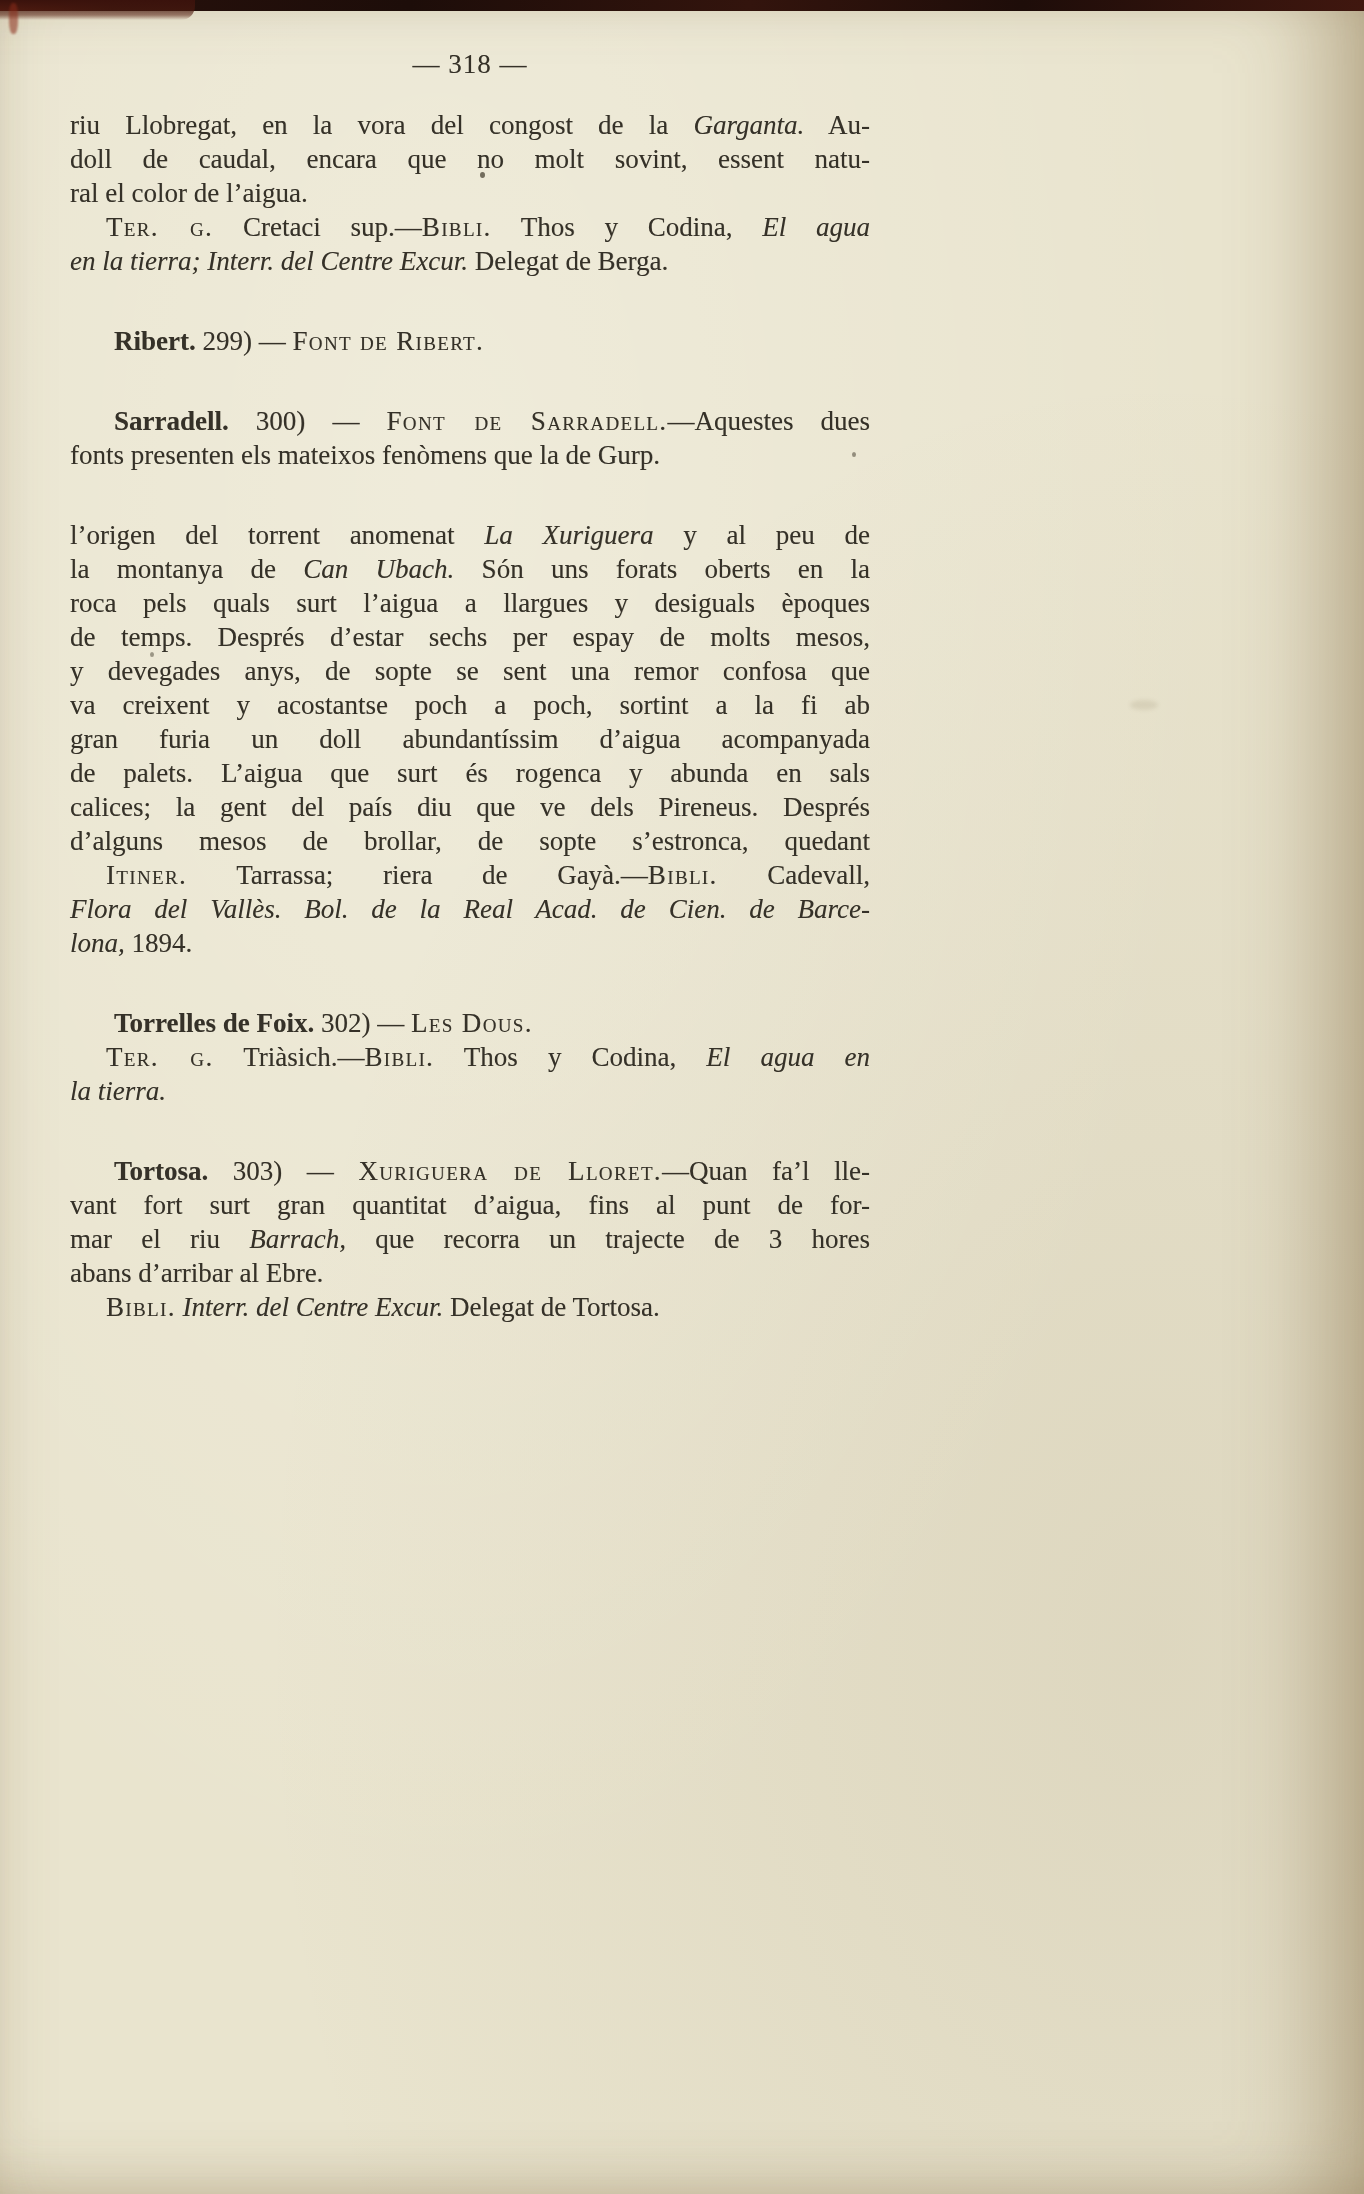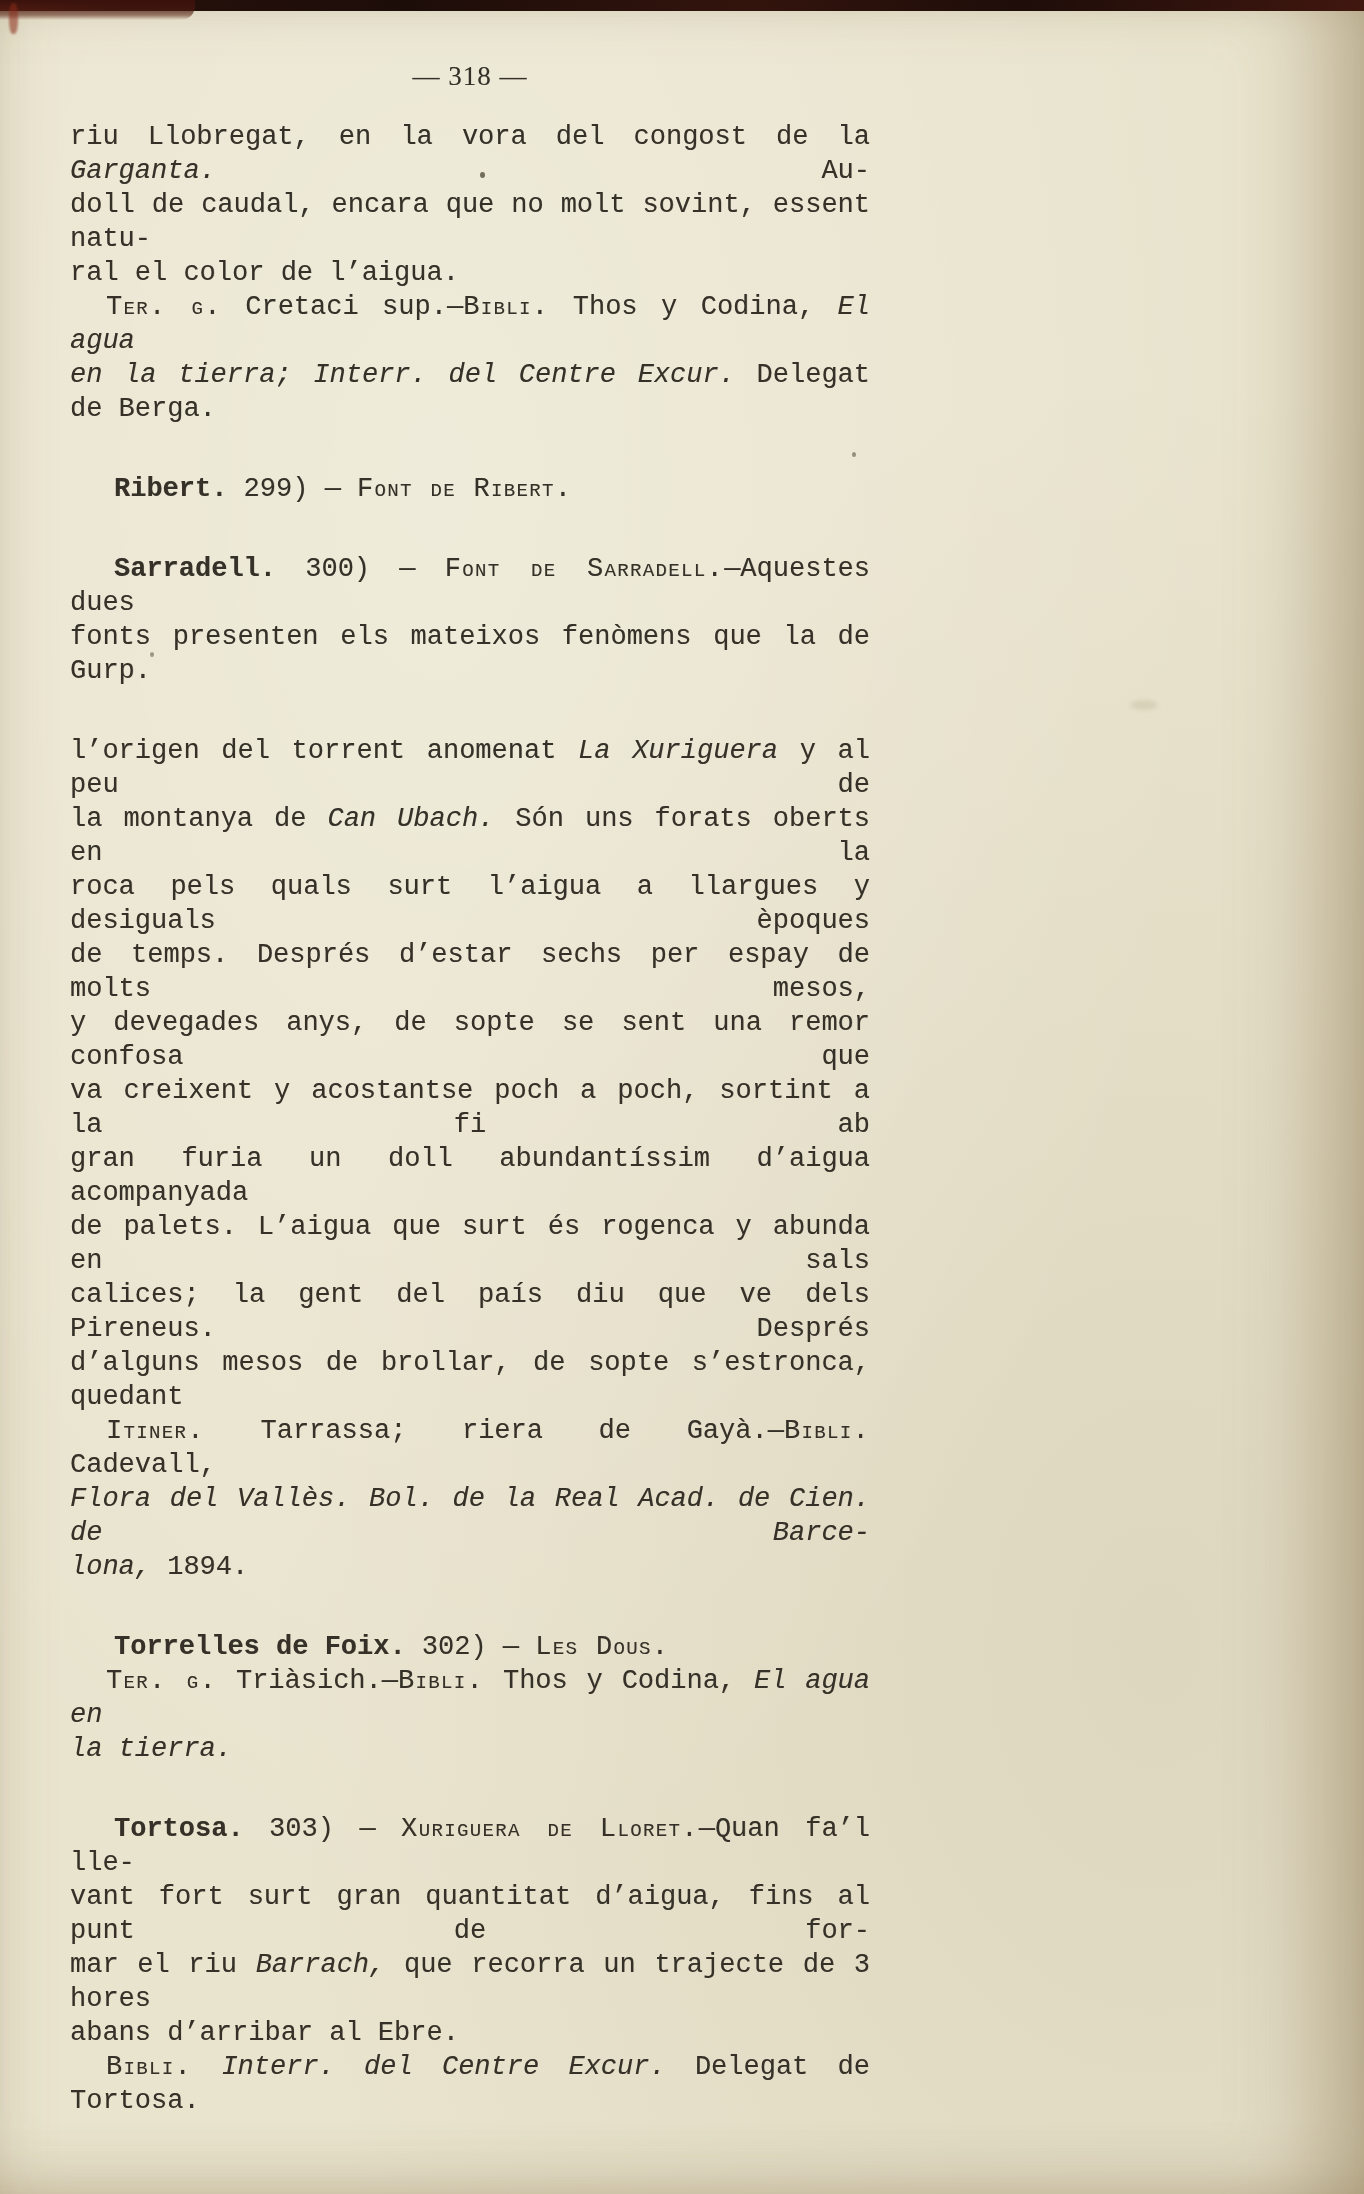--- a/index.html
+++ b/index.html
@@ -37,30 +37,30 @@
     position:absolute;top:0;left:0;width:195px;height:20px;z-index:6;
     background:linear-gradient(180deg,#3a120c 0%,rgba(87,32,18,.55) 75%,transparent 100%);
     border-bottom-right-radius:14px;
   }
   .red-streak{
     position:absolute;top:3px;left:9px;width:9px;height:31px;z-index:7;
     background:var(--band-red);opacity:.55;filter:blur(1px);border-radius:40%;
   }
   .text-block{
     position:absolute;left:70px;top:0;width:800px;
-    padding-top:58px;
+    padding-top:46px;
     font-size:27px;line-height:34px;
     text-shadow:0.3px 0.3px 0.4px rgba(50,45,35,.30);
   }
   .page-number{
     text-align:center;font-size:27px;line-height:36px;
     letter-spacing:1px;margin-bottom:26px;
   }
   .para.gap{margin-top:46px;}
-  .line{text-align:justify;text-align-last:justify;font-family:Liberation Mono, monospace;-moz-text-align-last:justify;}
+  .line{text-align:justify;text-align-last:justify;-moz-text-align-last:justify;}
   .line.last{text-align-last:left;-moz-text-align-last:left;}
   .line.indent{text-indent:36px;}
   .s-n{}
   .s-i{font-style:italic;}
   .s-b{font-weight:700;margin-left:8px;}
   .s-sc{font-variant:small-caps;letter-spacing:.05em;}
   .speck{position:absolute;background:#4a4334;border-radius:50%;z-index:2;}
   .speck-1{left:480px;top:172px;width:5px;height:6px;opacity:.75;}
   .speck-2{left:852px;top:452px;width:4px;height:5px;opacity:.55;}
   .speck-3{left:150px;top:652px;width:4px;height:5px;opacity:.5;}

